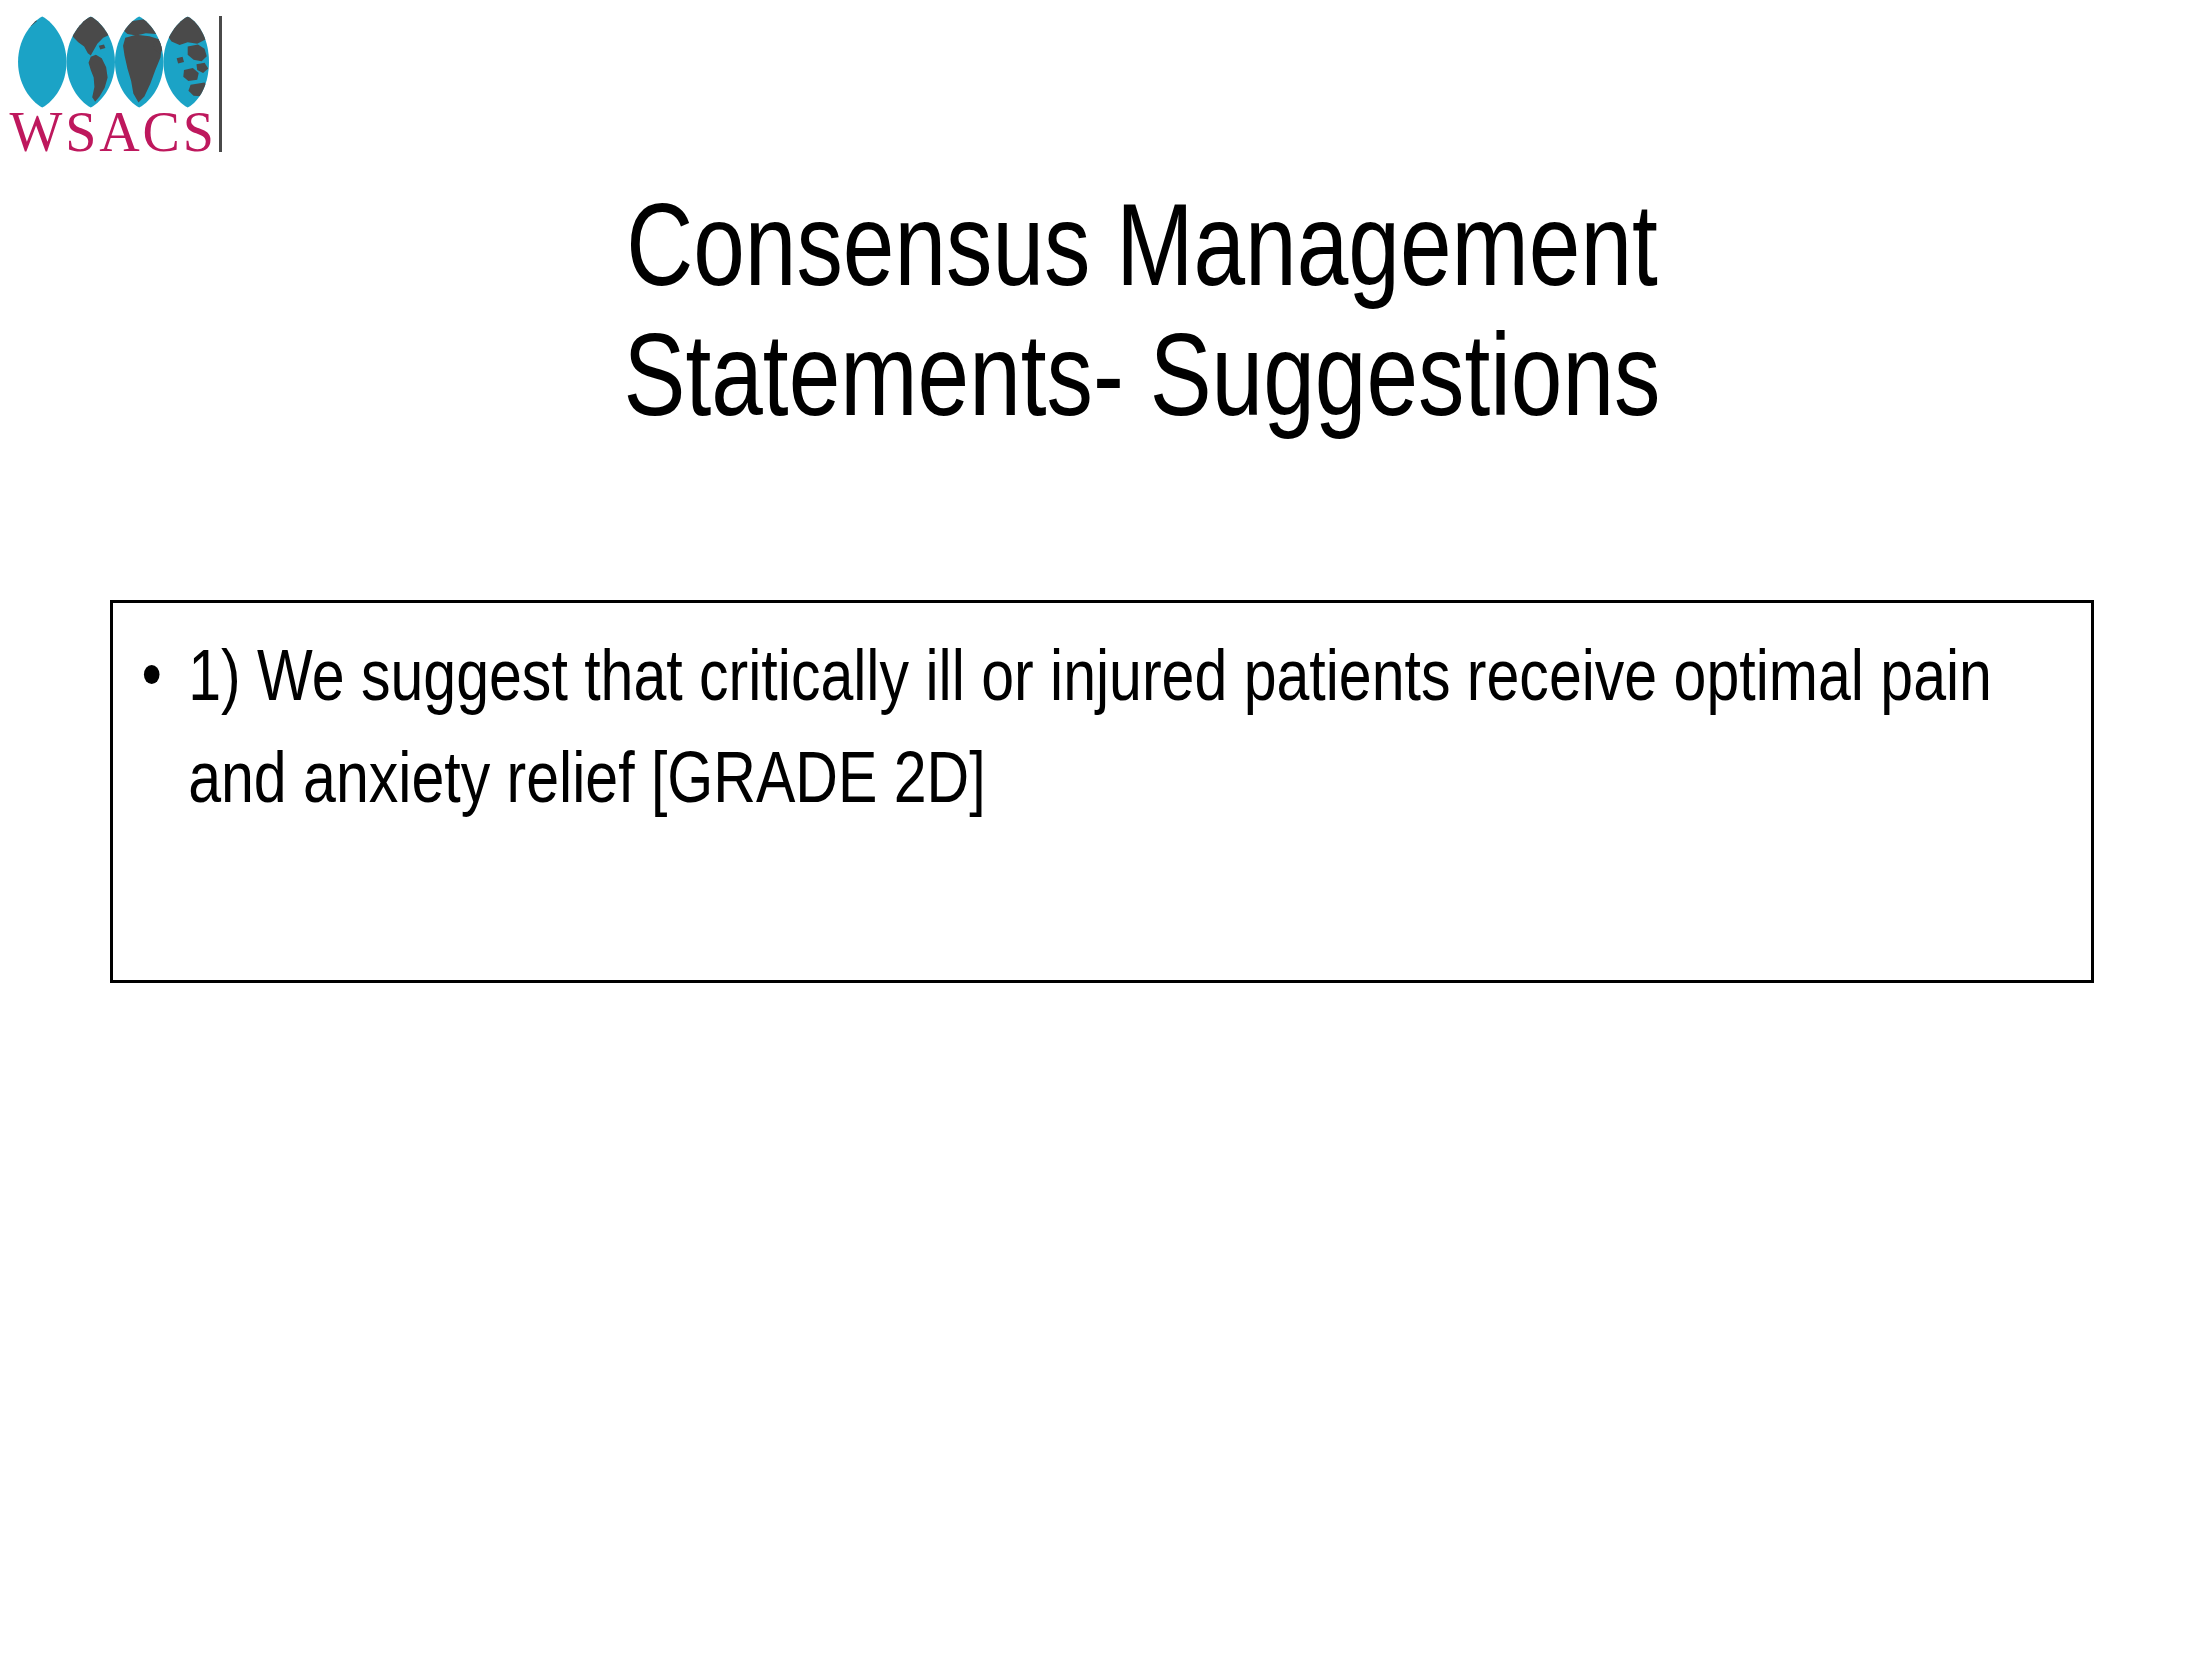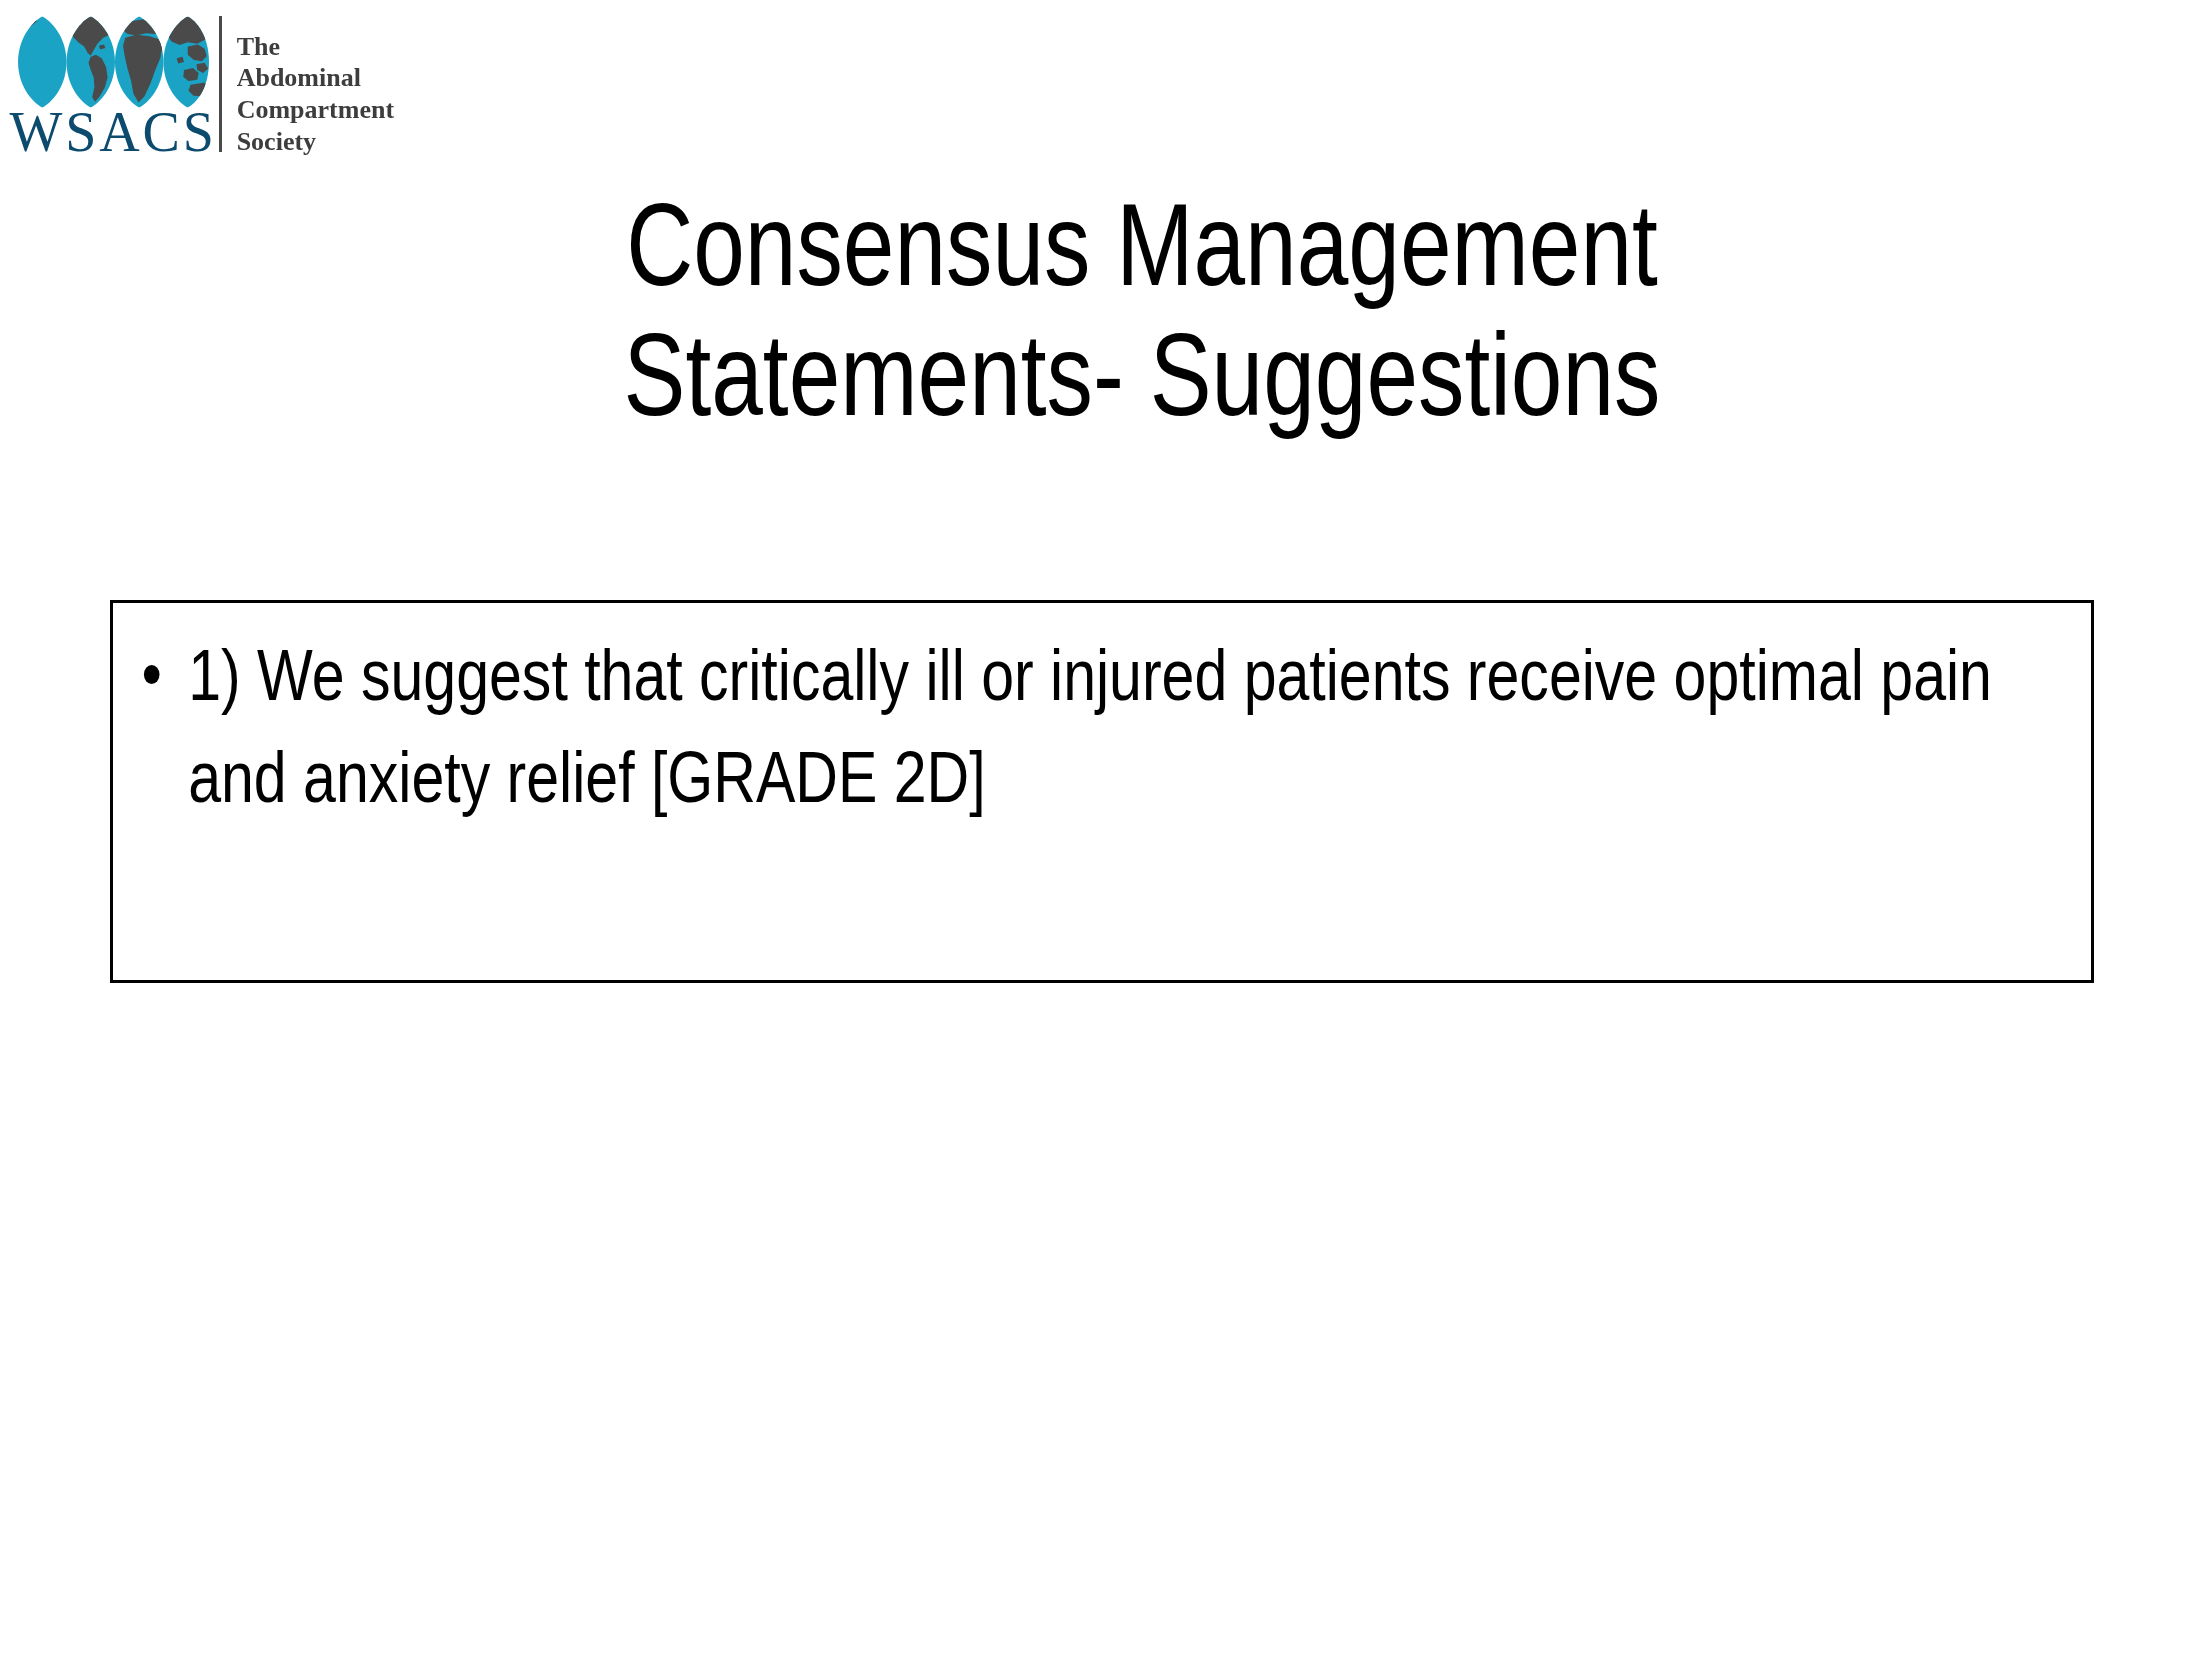--- a/index.html
+++ b/index.html
@@ -36,21 +36,21 @@
   #globe-icon {
     display: block;
     width: 197px;
     height: 94px;
   }
   #wsacs-wordmark {
     font-family: "Liberation Serif", "DejaVu Serif", serif;
     font-size: 56px;
     line-height: 0.95;
     letter-spacing: 2.9px;
-    color: #0c4a6e;
+    color: #be185d;
     margin-top: -2.9px;
     white-space: nowrap;
   }
   #logo-divider {
     width: 2.9px;
     height: 136px;
     background: #4a4a4a;
     flex: 0 0 2.9px;
     margin-left: 5.9px;
     margin-top: 1.5px;
@@ -188,24 +188,20 @@
           <path d="M440 118 L456 114 L460 128 L444 132 Z"></path>
         </g>
       </g>
     </svg>
 
     <div id="wsacs-wordmark">WSACS</div>
   </div>
 
   <div id="logo-divider"></div>
 
-  <div id="society-name">The
-Abdominal
-Compartment
-Society</div>
 </div>
 
 <h1 id="slide-title">Consensus Management
 Statements- Suggestions</h1>
 
 <div id="content-box">
   <ul id="bullet-list">
     <li id="bullet-item">
       <span id="bullet-dot"></span>
       <span id="bullet-text">1)   We suggest that critically ill or injured patients receive optimal pain and anxiety relief [GRADE 2D]</span>

